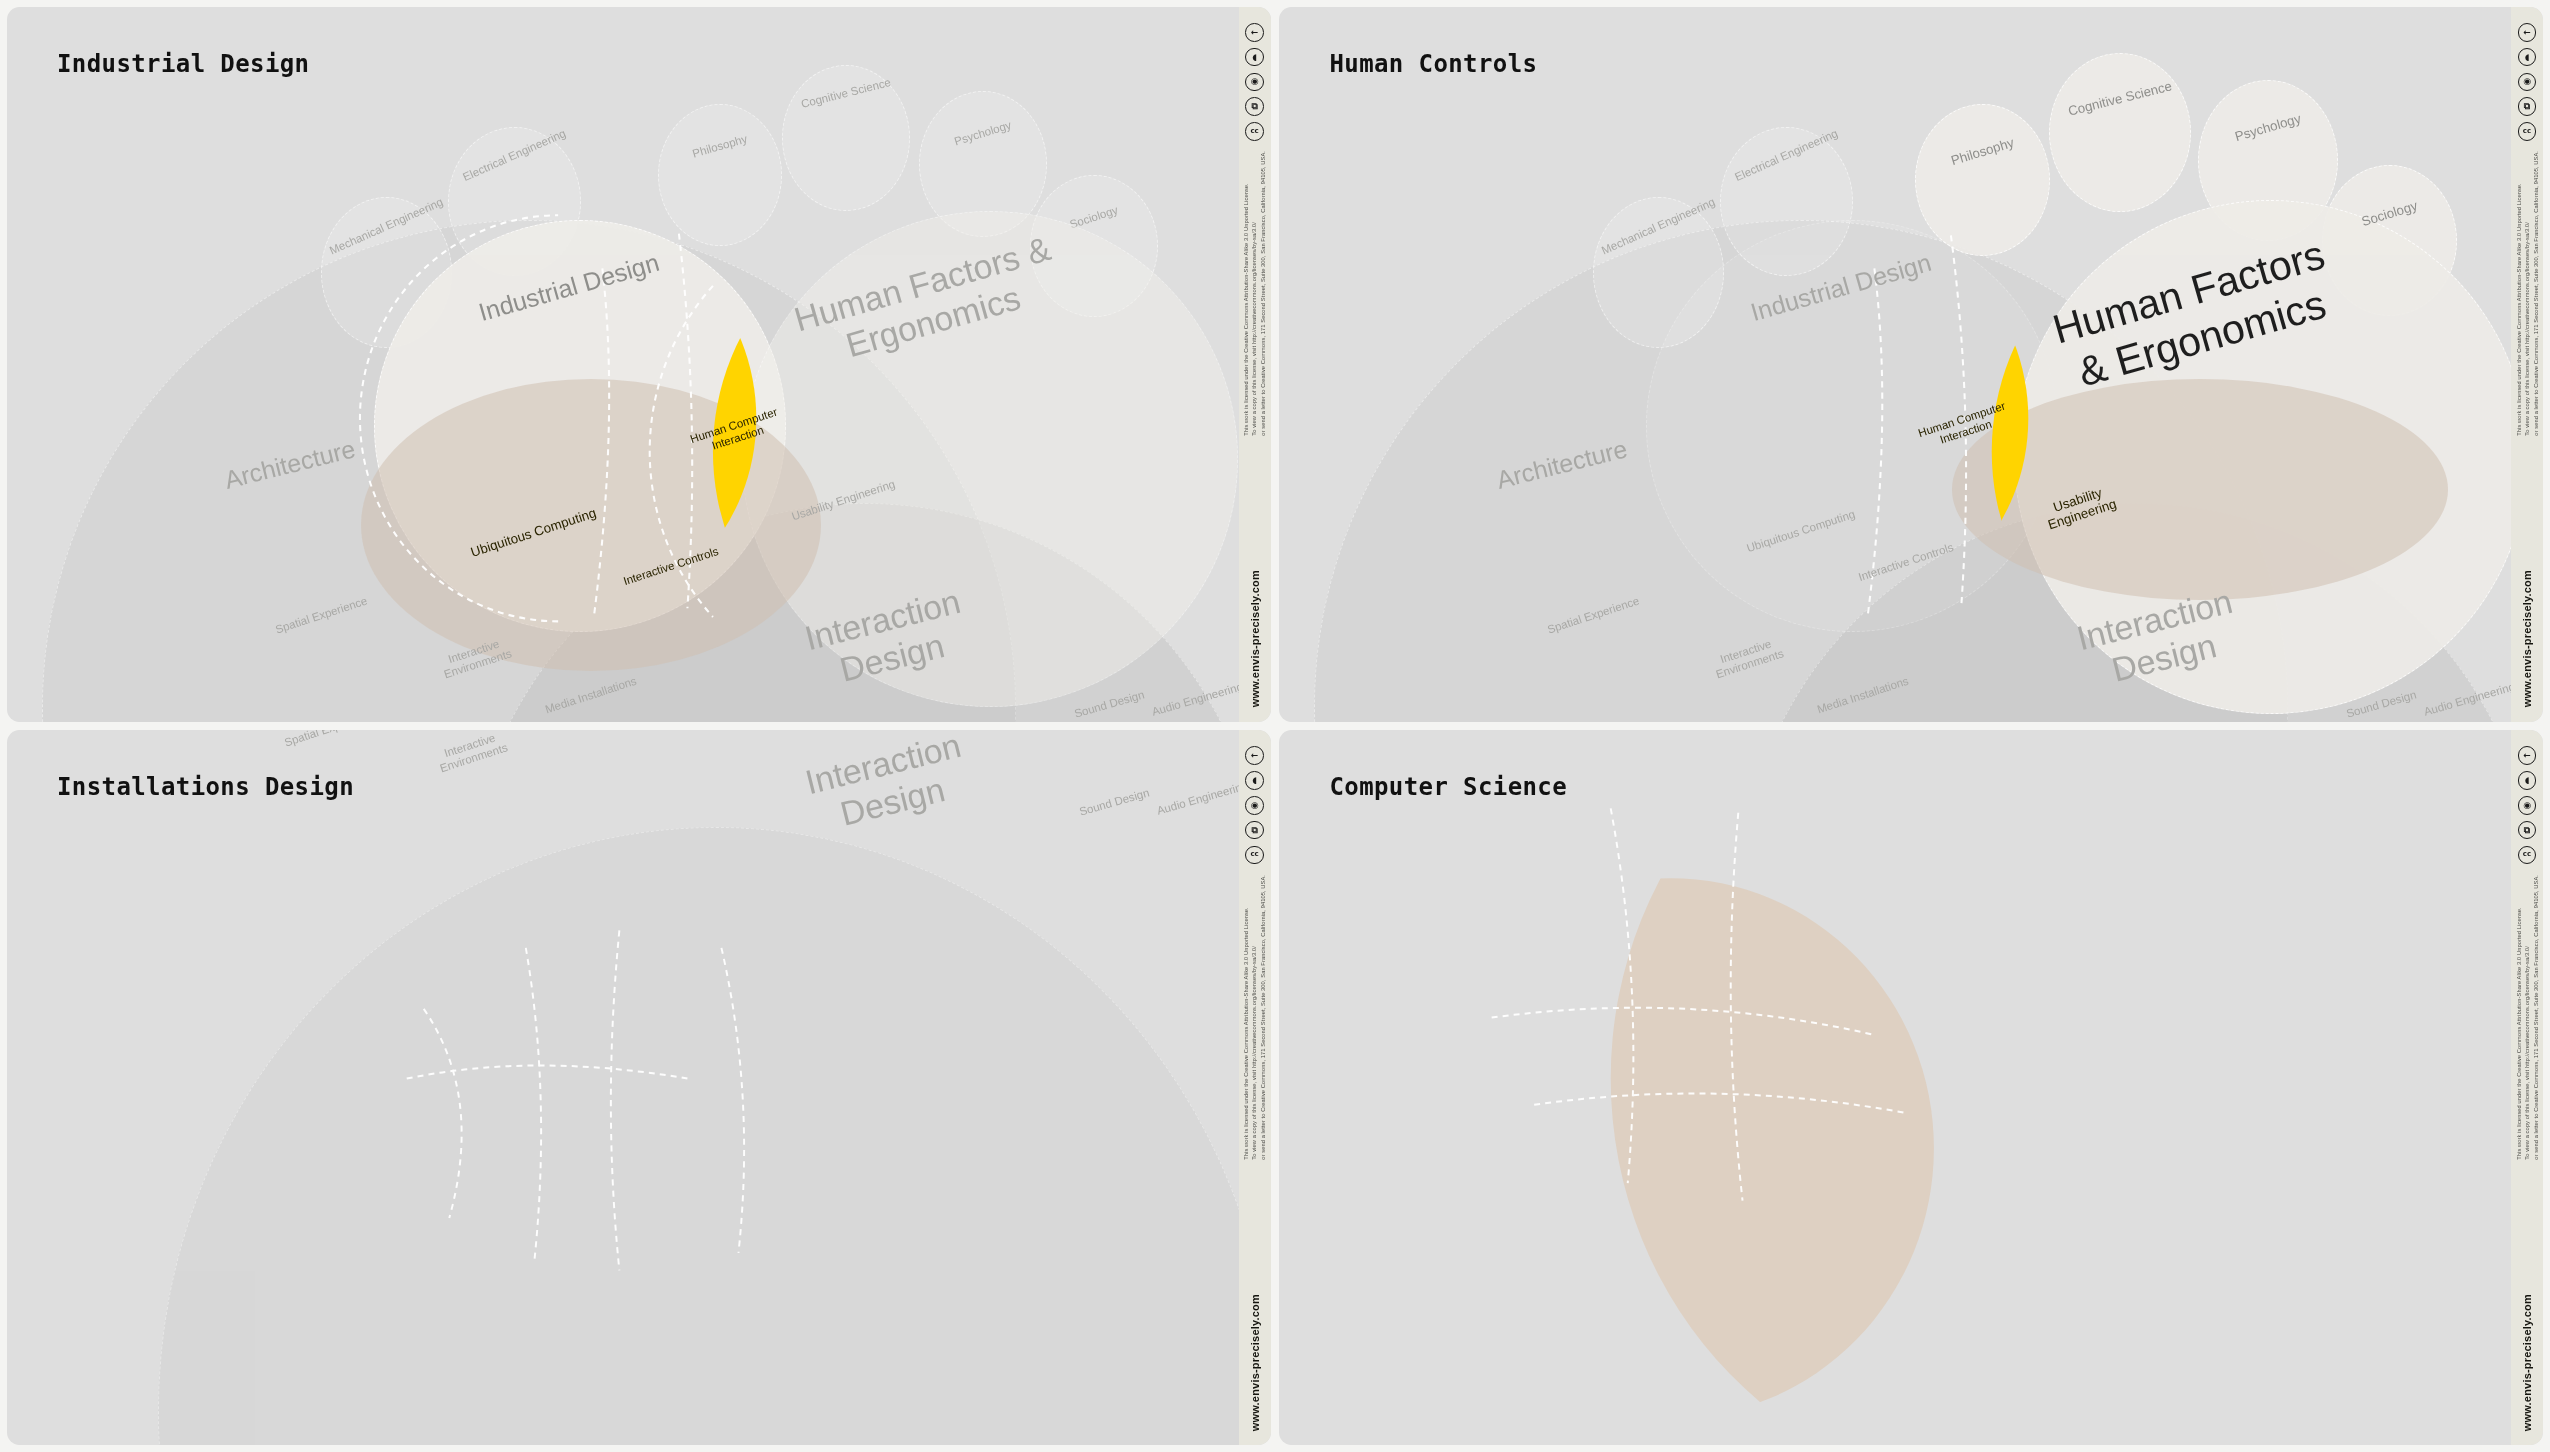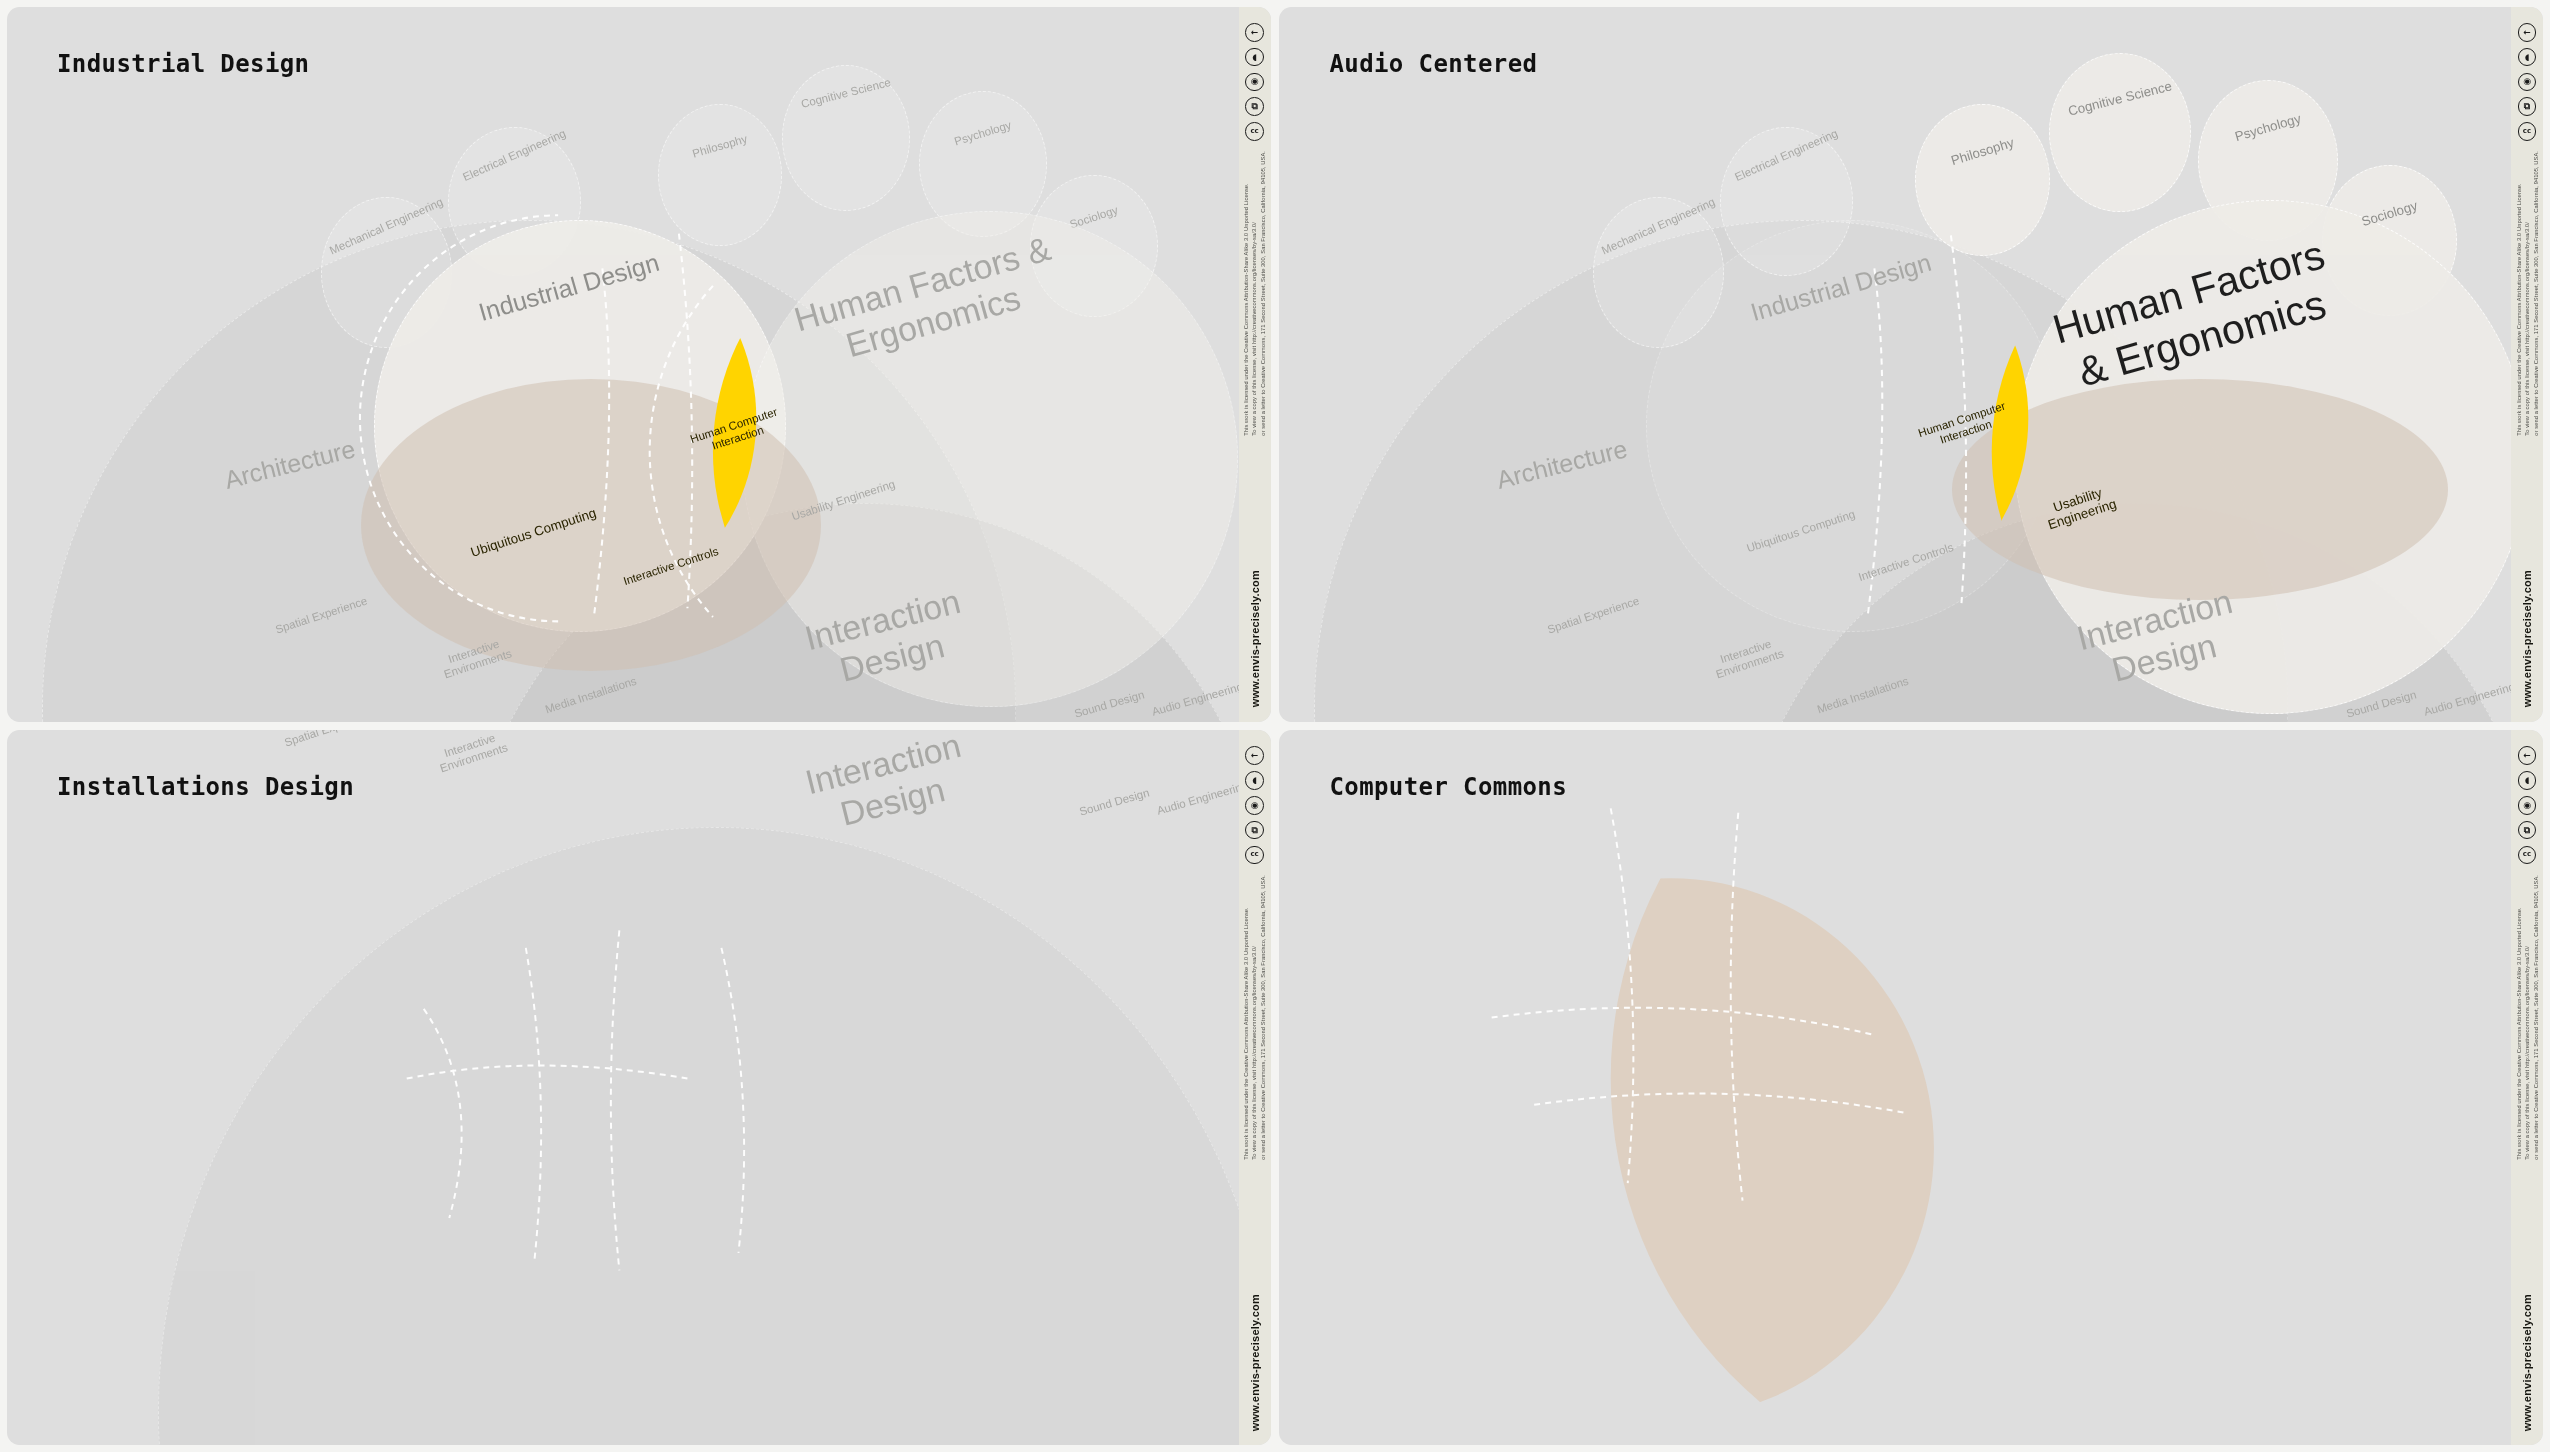--- a/index.html
+++ b/index.html
@@ -278,21 +278,21 @@
       <div class="lbl fs-xl tx-faint" style="left:770px; top:593px; width:221px; transform:rotate(-14deg); z-index:15;">Interaction Design</div>
 
       <div class="lbl fs-xs tx-faint" style="left:460px; top:518px; width:124px; transform:rotate(-18deg);">Ubiquitous Computing</div>
       <div class="lbl fs-xs tx-faint" style="left:574px; top:549px; width:106px; transform:rotate(-18deg);">Interactive Controls</div>
       <div class="lbl fs-xs tx-faint" style="left:257px; top:602px; width:115px; transform:rotate(-18deg);">Spatial Experience</div>
       <div class="lbl fs-xs tx-faint" style="left:407px; top:638px; width:124px; transform:rotate(-18deg);">Interactive Environments</div>
       <div class="lbl fs-xs tx-faint" style="left:531px; top:682px; width:106px; transform:rotate(-18deg);">Media Installations</div>
       <div class="lbl fs-xs tx-faint" style="left:1058px; top:691px; width:89px; transform:rotate(-16deg);">Sound Design</div>
       <div class="lbl fs-xs tx-faint" style="left:1142px; top:686px; width:97px; transform:rotate(-16deg);">Audio Engineering</div>
 
-      <div class="panel-title">Audio Centered</div>
+      <div class="panel-title">Human Controls</div>
     </div>
 
     <div class="rail">
       <div class="cc-icons">
         <span class="cc-ico">←</span>
         <span class="cc-ico">◖</span>
         <span class="cc-ico">◉</span>
         <span class="cc-ico">⧉</span>
         <span class="cc-ico small">cc</span>
       </div>
@@ -355,21 +355,21 @@
           <circle cx="870" cy="400" r="480" fill="#ded0c2"></circle>
         </g>
         <g fill="none" stroke="#ffffff" stroke-width="2.3" stroke-dasharray="7 6" opacity="0.95">
           <path d="M390 90 Q 430 300 410 520"></path>
           <path d="M540 95 Q 520 320 545 540"></path>
           <path d="M250 330 Q 480 300 700 350"></path>
           <path d="M300 430 Q 520 400 740 440"></path>
         </g>
       </svg>
 
-      <div class="panel-title">Computer Commons</div>
+      <div class="panel-title">Computer Science</div>
     </div>
 
     <div class="rail">
       <div class="cc-icons">
         <span class="cc-ico">←</span>
         <span class="cc-ico">◖</span>
         <span class="cc-ico">◉</span>
         <span class="cc-ico">⧉</span>
         <span class="cc-ico small">cc</span>
       </div>

